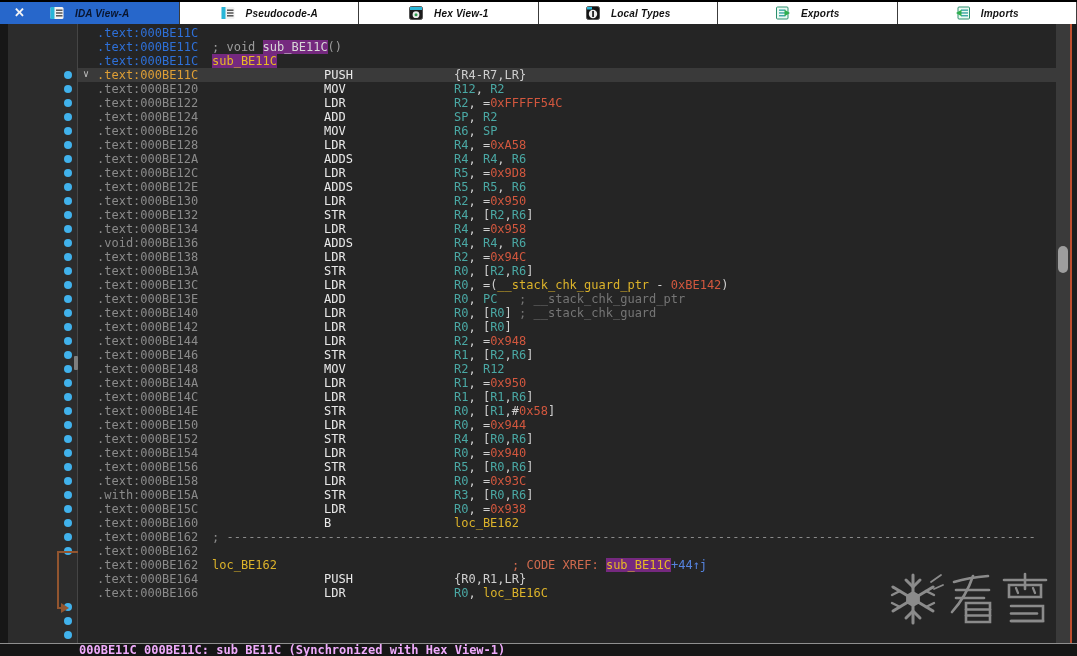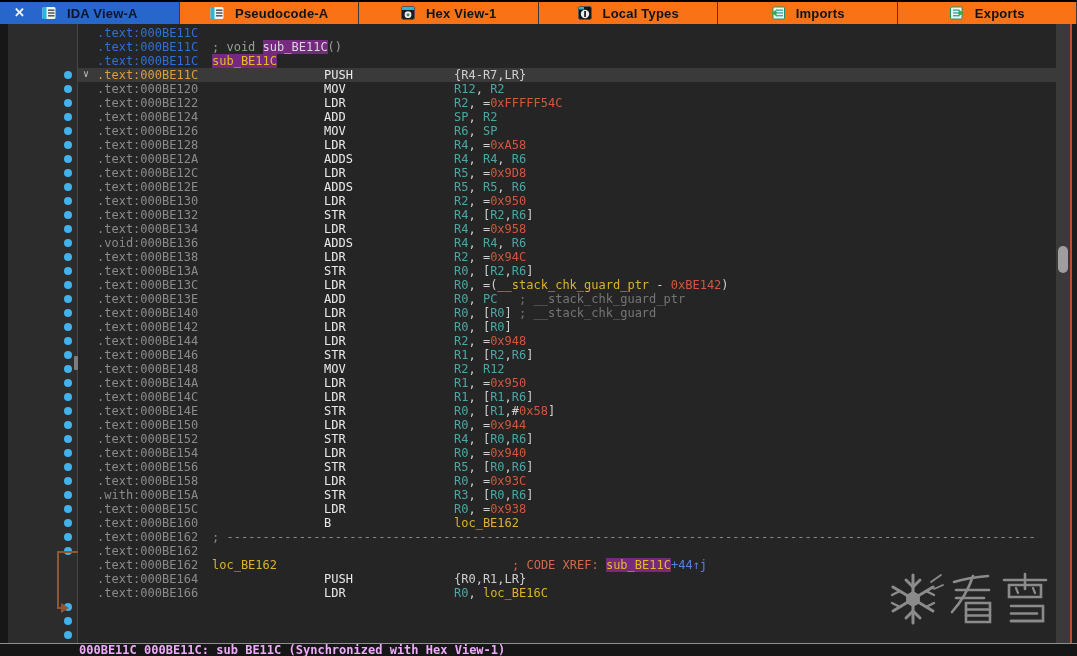--- a/index.html
+++ b/index.html
@@ -1,21 +1,21 @@
 <!DOCTYPE html>
 <html><head>
 <meta charset="utf-8">
 <style>
   html,body{margin:0;padding:0;background:#0e0e0e;width:1077px;height:656px;overflow:hidden;}
   #app{position:relative;width:1077px;height:656px;background:#252525;font-family:"Liberation Sans",sans-serif;}
 
   
   #tabbar{position:absolute;top:0;left:0;width:1077px;height:24px;background:#4c4c4c;border-top:2px solid #000;box-sizing:border-box;display:flex;}
-  .tab{flex:1;display:flex;align-items:center;justify-content:center;gap:10px;background:#f97316;border-right:1px solid #3c3c3c;position:relative;cursor:default;}
-  .tab .tlabel{font-size:13px;font-weight:700;color:#121212;letter-spacing:.2px;}
+  .tab{flex:1;display:flex;align-items:center;justify-content:center;gap:10px;background:#ffffff;border-right:1px solid #3c3c3c;position:relative;cursor:default;}
+  .tab .tlabel{font-size:10px;font-weight:700;color:#121212;letter-spacing:.2px;font-style:italic;}
   .tab.active{background:#2767cb;}
   .tab.active .tlabel{color:#09152e;}
   .tab .close{position:absolute;left:14px;color:#f4f4f4;font-size:13px;font-weight:700;top:3px;}
   .ticon{width:16px;height:16px;display:inline-block;}
   .ticon svg{display:block;}
 
   
   #main{position:absolute;top:24px;left:0;width:1077px;height:619px;background:#252525;}
   #left-strip{position:absolute;left:0;top:0;width:8px;height:619px;background:#171717;}
   #gutter{position:absolute;left:8px;top:0;width:69px;height:619px;background:#2c2c2c;}
@@ -105,40 +105,40 @@
             <rect x="2" y="2" width="5" height="2.5" fill="#29b6d8"></rect>
             <circle cx="8" cy="9" r="4.2" fill="#ececec"></circle>
             <rect x="7.2" y="6" width="1.7" height="6" fill="#141414"></rect>
           </svg>
         </span>
         <span class="tlabel">Local Types</span>
       </div>
       <div class="tab">
         <span class="ticon">
           <svg width="16" height="16">
+            <rect x="1.5" y="2" width="11.5" height="12" rx="1" fill="#eafaf2" stroke="#2a8f6e"></rect>
+            <rect x="4" y="4.5" width="6.5" height="1.3" fill="#2fa0a0"></rect>
+            <rect x="4" y="7.3" width="6.5" height="1.3" fill="#2fa0a0"></rect>
+            <rect x="4" y="10.1" width="6.5" height="1.3" fill="#2fa0a0"></rect>
+            <path d="M9.5 4.8 L15 8 L9.5 11.2 Z" fill="#2faf4e"></path>
+          </svg>
+        </span>
+        <span class="tlabel">Exports</span>
+      </div>
+      <div class="tab">
+        <span class="ticon">
+          <svg width="16" height="16">
             <rect x="3" y="2" width="11.5" height="12" rx="1" fill="#eafaf2" stroke="#2a8f6e"></rect>
             <rect x="6" y="4.5" width="7" height="1.3" fill="#2fa0a0"></rect>
             <rect x="6" y="7.3" width="7" height="1.3" fill="#2fa0a0"></rect>
             <rect x="6" y="10.1" width="7" height="1.3" fill="#2fa0a0"></rect>
             <path d="M1 8 L6.5 4.8 V11.2 Z" fill="#2faf4e"></path>
           </svg>
         </span>
         <span class="tlabel">Imports</span>
-      </div>
-      <div class="tab">
-        <span class="ticon">
-          <svg width="16" height="16">
-            <rect x="1.5" y="2" width="11.5" height="12" rx="1" fill="#eafaf2" stroke="#2a8f6e"></rect>
-            <rect x="4" y="4.5" width="6.5" height="1.3" fill="#2fa0a0"></rect>
-            <rect x="4" y="7.3" width="6.5" height="1.3" fill="#2fa0a0"></rect>
-            <rect x="4" y="10.1" width="6.5" height="1.3" fill="#2fa0a0"></rect>
-            <path d="M9.5 4.8 L15 8 L9.5 11.2 Z" fill="#2faf4e"></path>
-          </svg>
-        </span>
-        <span class="tlabel">Exports</span>
       </div>
     </div>
 
   <div id="main">
     <div id="left-strip"></div>
     <div id="gutter"></div>
     <div id="gutter-border"></div>
     <div id="splitter-tick"></div>
 
     <div id="rows">

